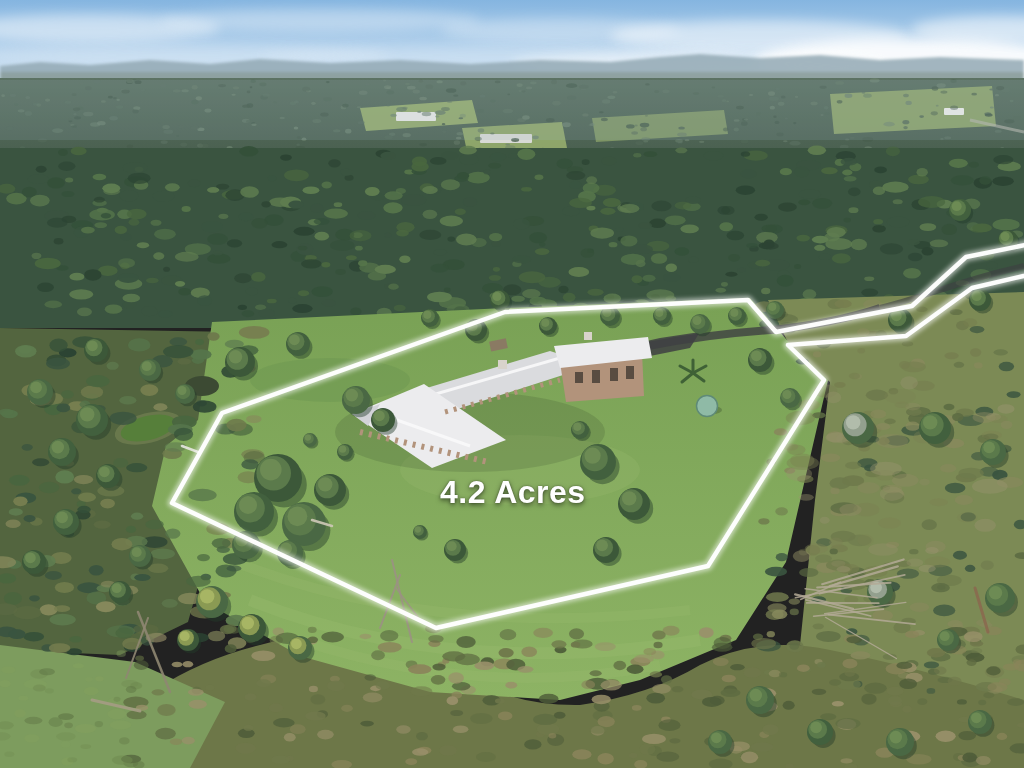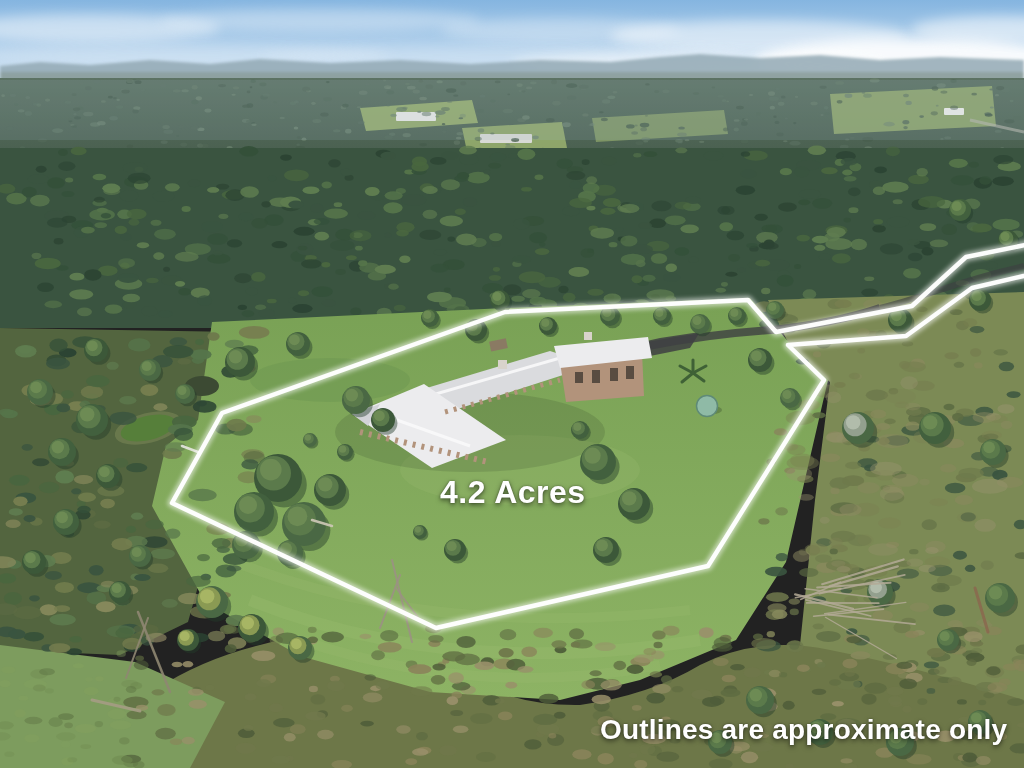--- a/index.html
+++ b/index.html
@@ -1845,14 +1845,13 @@
         <line x1="819.4911545061041" y1="593.7039351165295" x2="904.7730337017617" y2="574.9545352729184" stroke="#b3aa96" stroke-width="1.7347450470551848" opacity="0.85" stroke-linecap="round"></line>
         <line x1="805.1207433477975" y1="588.7708697076887" x2="876.9364228554243" y2="597.6485229281059" stroke="#b3aa96" stroke-width="1.529492813721299" opacity="0.85" stroke-linecap="round"></line>
         <line x1="806.02397976676" y1="599.799477390945" x2="870.6832390630118" y2="616.0125675269115" stroke="#b3aa96" stroke-width="1.738373552262783" opacity="0.85" stroke-linecap="round"></line>
       </g>
 
     <polygon class="boundary-glow" filter="url(#blurGlow)" points="505,312 748,300 776,332 912,306 966,257 1045,241 1045,271 972,288 906,336 788,345 824,380 708,566 436,628 172,503 222,413" stroke="#ffffff" stroke-width="9"></polygon>
     <polygon class="boundary-main" points="505,312 748,300 776,332 912,306 966,257 1045,241 1045,271 972,288 906,336 788,345 824,380 708,566 436,628 172,503 222,413" stroke="#ffffff" stroke-width="4.5"></polygon>
   </svg>
 
   <div class="photo-label area-label">4.2 Acres</div>
-  <div class="photo-label disclaimer-label">Outlines are approximate only</div>
 </div>
 
 </body></html>

